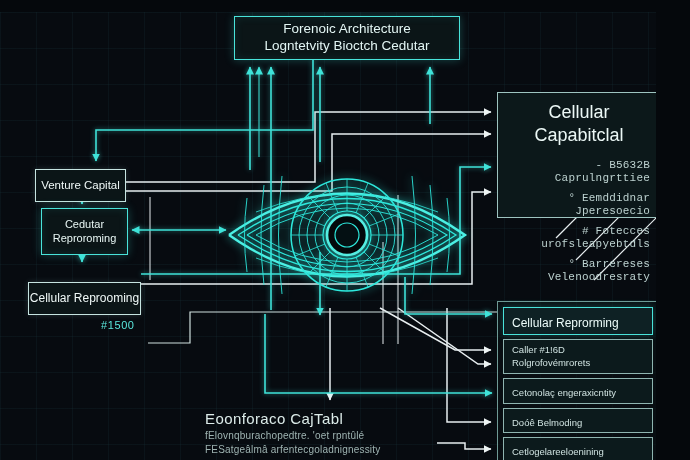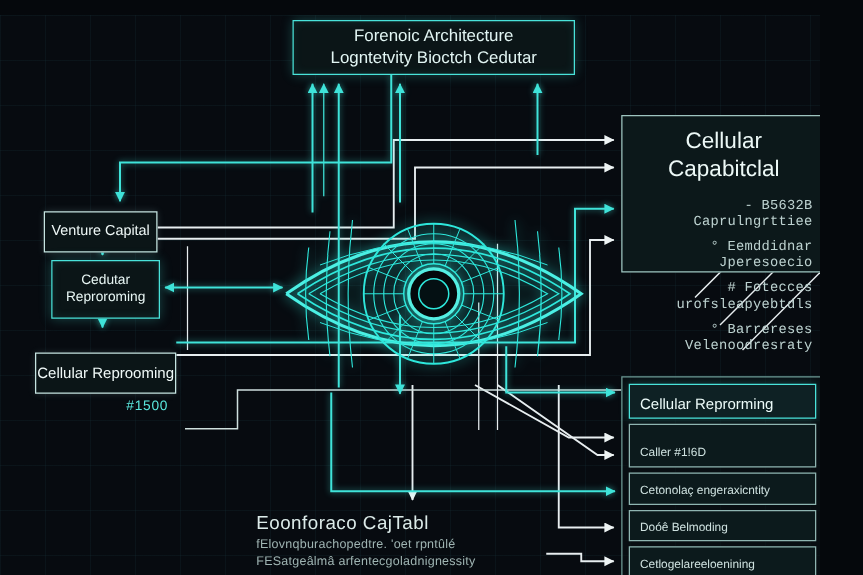--- a/index.html
+++ b/index.html
@@ -137,20 +137,21 @@
     <span>Cellular Reprooming</span>
   </div>
   <div class="hash">#1500</div>
 
   <div class="stack">
     <div class="item header">
       <span>Cellular Reprorming</span>
     </div>
     <div class="item" style="flex:1.5">
       <span>Caller #1!6D</span>
+      <span>Rolgrofovémrorets</span>
     </div>
     <div class="item">
       <span>Cetonolaç engeraxicntity</span>
     </div>
     <div class="item">
       <span>Doóê Belmoding</span>
     </div>
     <div class="item">
       <span>Cetlogelareeloenining</span>
     </div>

